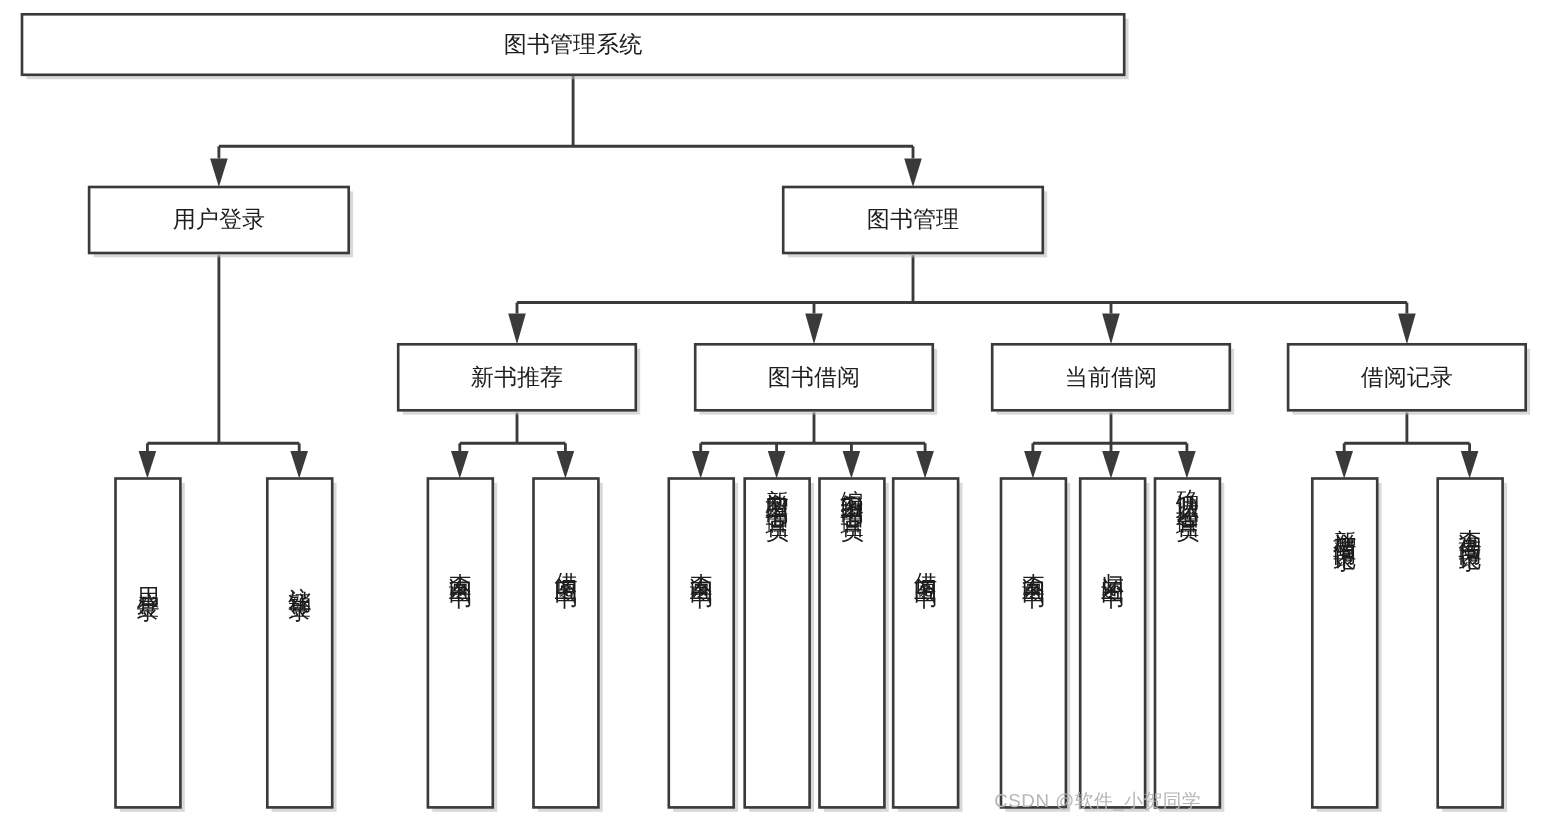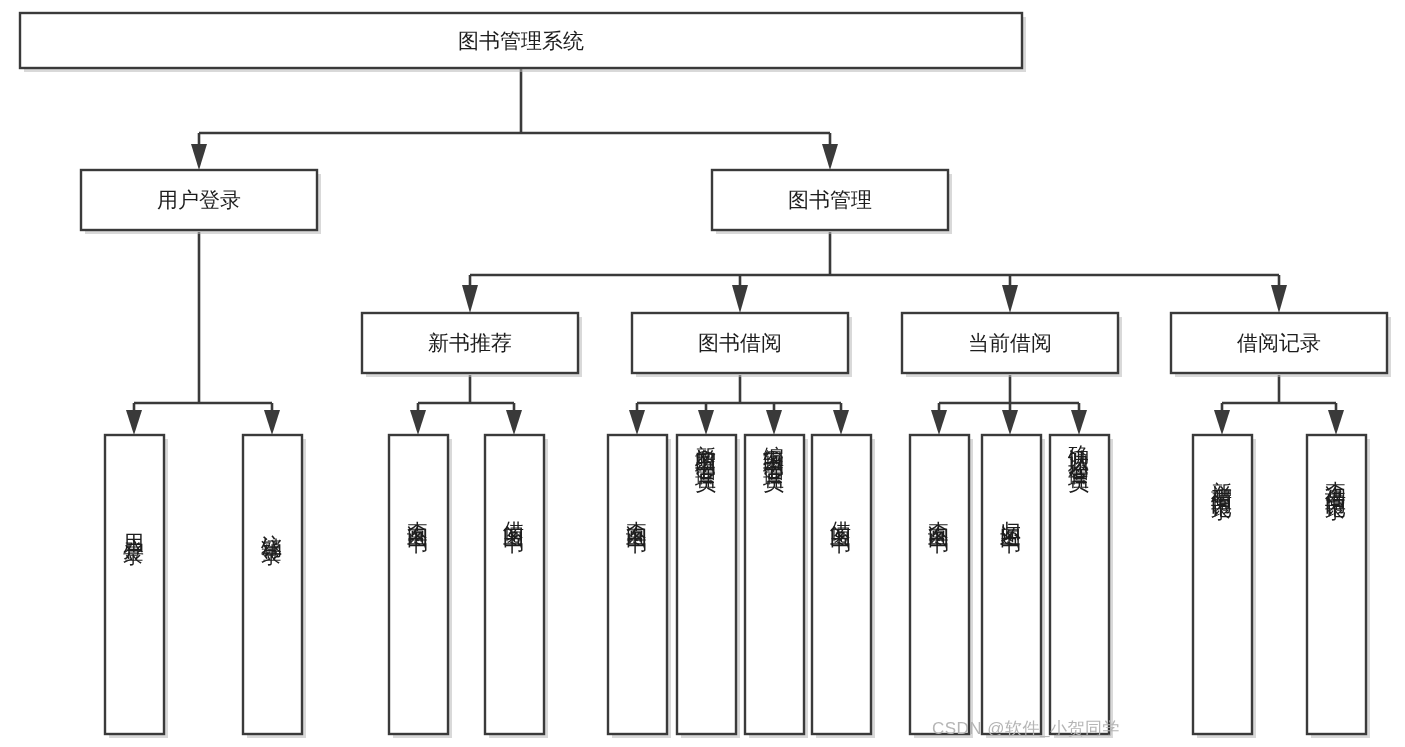--- a/index.html
+++ b/index.html
@@ -54,21 +54,21 @@
     dominant-baseline: middle;
   }
   .node-label-v {
     font-family: "Liberation Sans", "DejaVu Sans", sans-serif;
     font-size: 21px;
     fill: #1d1d1d;
     text-anchor: middle;
   }
   .watermark {
     position: absolute;
-    right: 0;
+    right: 28px;
     bottom: 7px;
     font-family: "Liberation Sans", "DejaVu Sans", sans-serif;
     font-size: 17px;
     color: #b5b5b5;
     letter-spacing: 0.5px;
     white-space: nowrap;
     pointer-events: none;
   }
 </style>
 </head>

